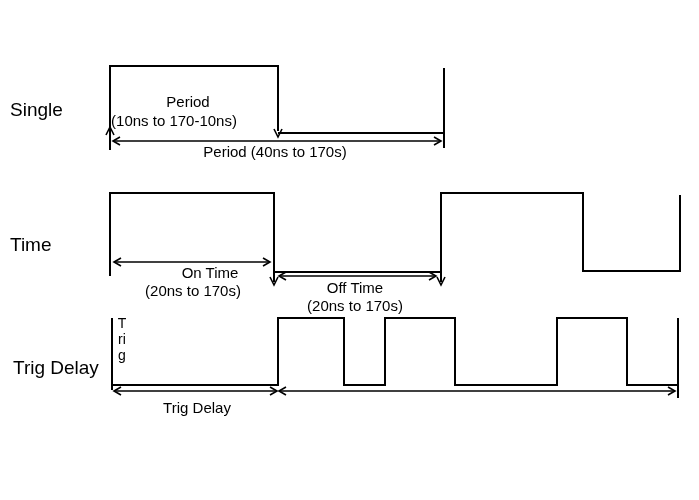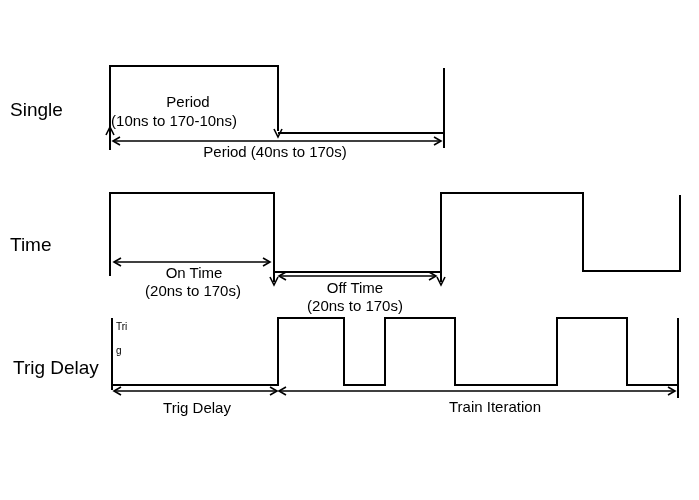--- a/index.html
+++ b/index.html
@@ -21,25 +21,25 @@
     font-size:15px;
     line-height:17px;
     white-space:nowrap;
     color:#000;
   }
   .centered { transform: translateX(-50%); text-align:center; }
   .section-label { font-size:19px; line-height:22px; }
   .vertical-text {
     position:absolute;
     width:12px;
-    font-size:10px;
-    line-height:24px;
+    font-size:14px;
+    line-height:16px;
     word-break:break-all;
     white-space:normal;
-    text-align:left;
+    text-align:center;
     color:#000;
   }
   .wave { fill:none; stroke:#000; stroke-width:2; }
   .dim  { fill:none; stroke:#000; stroke-width:1.5; }
   .ah   { fill:none; stroke:#000; stroke-width:1.6; }
 </style>
 </head>
 <body>
 
 <div id="stage">
@@ -72,23 +72,22 @@
     <line class="dim" x1="114" y1="391" x2="277" y2="391" marker-start="url(#ah)" marker-end="url(#ah)"></line>
     <line class="dim" x1="279" y1="391" x2="675" y2="391" marker-start="url(#ah)" marker-end="url(#ah)"></line>
   </svg>
 
   <div class="lbl section-label" style="left:10px; top:99px;">Single</div>
   <div class="lbl centered" style="left:188px; top:93px;">Period</div>
   <div class="lbl centered" style="left:174px; top:112px;">(10ns to 170-10ns)</div>
   <div class="lbl centered" style="left:275px; top:143px;">Period (40ns to 170s)</div>
 
   <div class="lbl section-label" style="left:10px; top:234px;">Time</div>
-  <div class="lbl centered" style="left:194px; top:264px;">On Time</div>
+  <div class="lbl centered" style="left:210px; top:264px;">On Time</div>
   <div class="lbl centered" style="left:193px; top:282px;">(20ns to 170s)</div>
   <div class="lbl centered" style="left:355px; top:279px;">Off Time</div>
   <div class="lbl centered" style="left:355px; top:297px;">(20ns to 170s)</div>
 
   <div class="lbl section-label" style="left:13px; top:357px;">Trig Delay</div>
   <div class="vertical-text" style="left:116px; top:315px;">Trig</div>
   <div class="lbl centered" style="left:197px; top:399px;">Trig Delay</div>
-  <div class="lbl centered" style="left:495px; top:398px;">Train Iteration</div>
 
 </div>
 
 </body></html>

